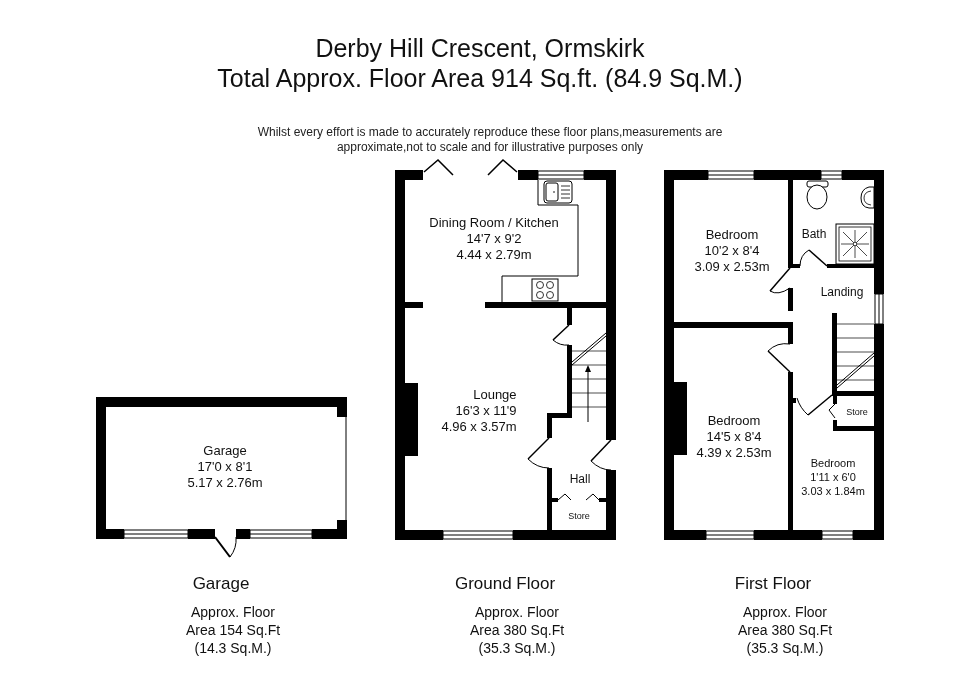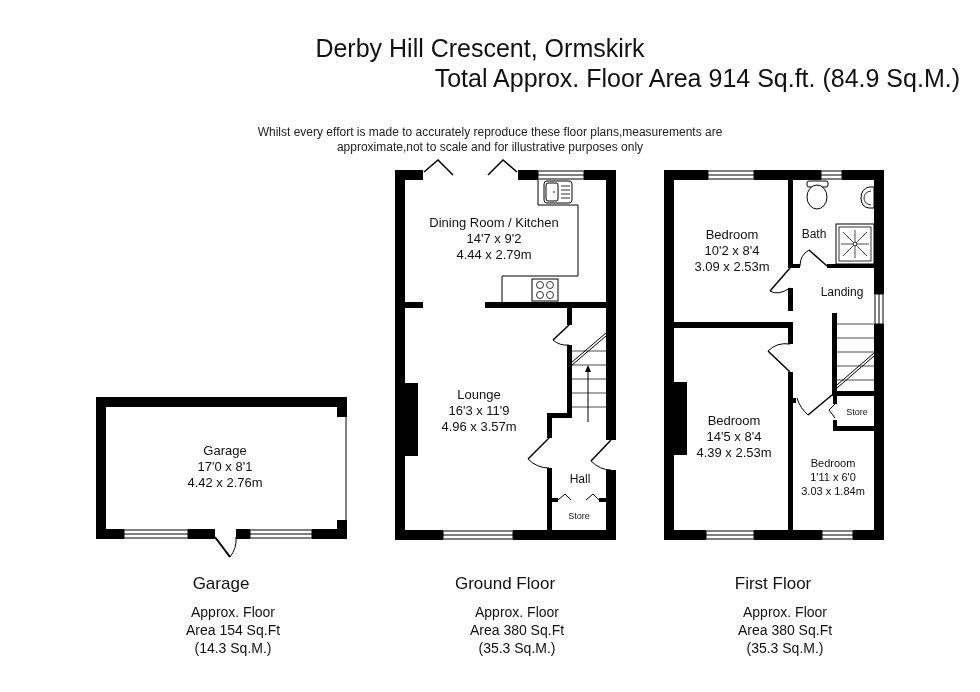--- a/index.html
+++ b/index.html
@@ -1,19 +1,19 @@
 <!DOCTYPE html>
 <html><head>
 <meta charset="utf-8">
 <style>
   html, body { margin: 0; padding: 0; background: #ffffff; }
   body { width: 980px; height: 692px; position: relative; overflow: hidden; font-family: "Liberation Sans", sans-serif; color: #111; }
   .title { position: absolute; left: 0; width: 960px; text-align: center; font-size: 25px; line-height: 30px; color: #111; }
   .t1 { top: 33px; }
-  .t2 { top: 63px; text-align: right; }
+  .t2 { top: 63px; }
   .disc { position: absolute; top: 125px; left: 0; width: 980px; text-align: center; font-size: 12px; line-height: 15px; color: #222; }
   svg.plan { position: absolute; left: 0; top: 0; }
   .lbl { position: absolute; text-align: center; white-space: nowrap; transform: translateX(-50%); color: #111; }
   .room { font-size: 13px; line-height: 16px; }
   .room-sm { font-size: 11px; line-height: 14px; }
   .caption { position: absolute; transform: translateX(-50%); text-align: center; white-space: nowrap; }
   .cap-title { font-size: 17px; line-height: 22px; display: block; }
   .cap-line { font-size: 14px; line-height: 18px; display: block; margin-left: 24px; }
   .cap-gap { height: 8px; display: block; }
 </style>
@@ -261,30 +261,30 @@
       <line x1="837" y1="380" x2="874" y2="380" stroke="#000" stroke-width="0.7"></line>
       <line x1="837" y1="388" x2="874" y2="356" stroke="#000" stroke-width="1"></line>
       <line x1="837" y1="385" x2="874" y2="353" stroke="#000" stroke-width="1"></line>
     </g>
   </g>
 </svg>
 
 <div class="lbl room" style="left:225px; top:443px;">
   <div>Garage</div>
   <div>17'0 x 8'1</div>
-  <div>4.42 x 2.76m</div>
+  <div>5.17 x 2.76m</div>
 </div>
 
 <div class="lbl room" style="left:494px; top:215px;">
   <div>Dining Room / Kitchen</div>
   <div>14'7 x 9'2</div>
   <div>4.44 x 2.79m</div>
 </div>
 
-<div class="lbl room" style="left:479px; top:387px;">
+<div class="lbl room" style="left:479px; top:387px;text-align:right;">
   <div>Lounge</div>
   <div>16'3 x 11'9</div>
   <div>4.96 x 3.57m</div>
 </div>
 
 <div class="lbl room-sm" style="left:580px; top:472px; font-size:12px;">Hall</div>
 <div class="lbl room-sm" style="left:579px; top:509px; font-size:9px;">Store</div>
 
 <div class="lbl room" style="left:732px; top:227px;">
   <div>Bedroom</div>

